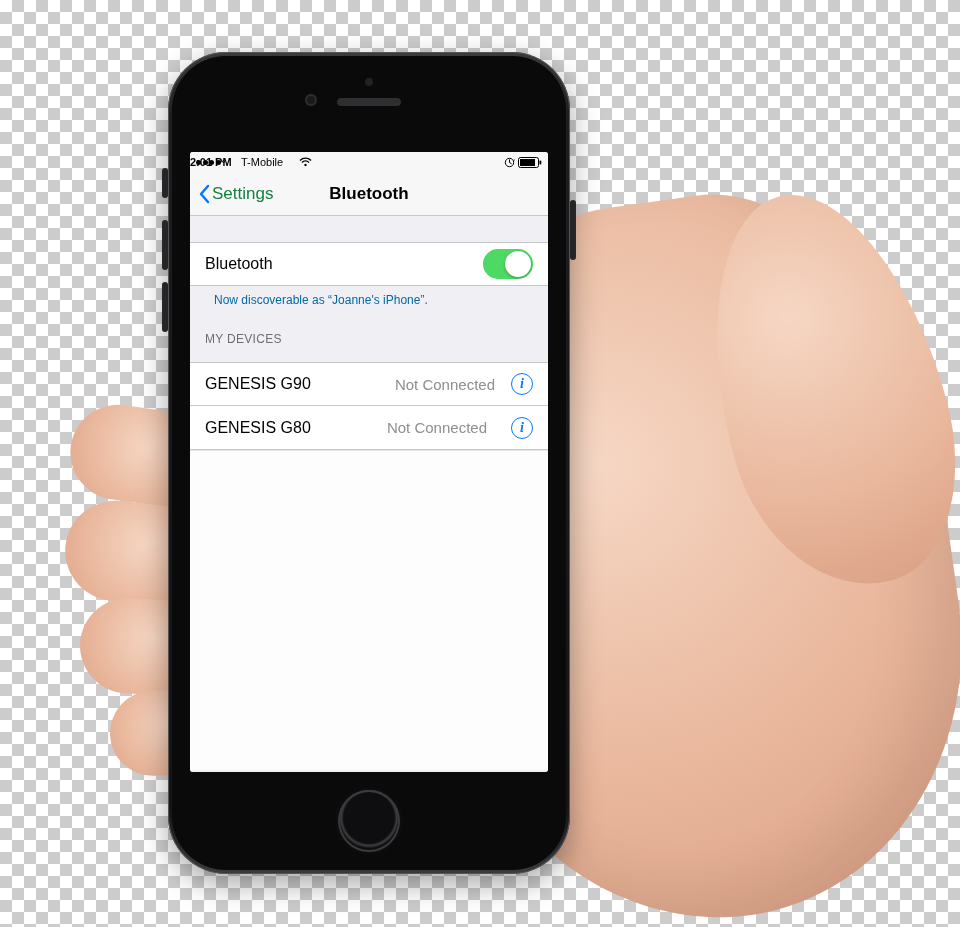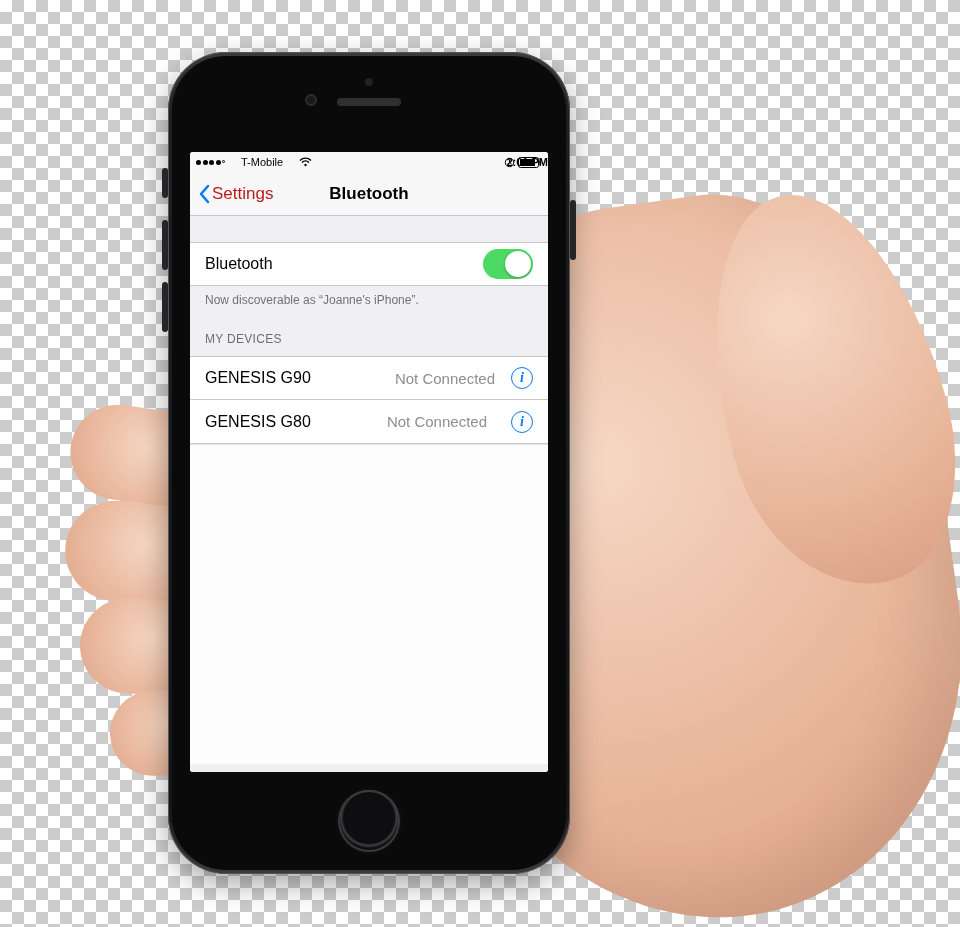--- a/index.html
+++ b/index.html
@@ -107,40 +107,40 @@
   .status-bar {
     height: 20px;
     background: #f7f7f8;
     display: flex; align-items: center;
     font-size: 11px;
     color: #000;
     padding: 0 6px;
     position: relative;
   }
   .status-left { display: flex; align-items: center; gap: 16px; flex: 1; }
-  .status-center { position: absolute; left: 0; right: 0; text-align: right; font-weight: 600; }
+  .status-center { position: absolute; left: 0; right: 0; text-align: left; font-weight: 600; }
   .status-right { display: flex; align-items: center; gap: 3px; flex: 1; justify-content: flex-end; }
   .signal-dots { display: flex; gap: 1.5px; }
   .signal-dots span { width: 5px; height: 5px; border-radius: 50%; background: #000; display:inline-block; }
   .signal-dots span.off { background: transparent; border: 1px solid #000; width:3px; height:3px; }
   .carrier { font-size: 11px; }
   .wifi-icon svg, .lock-icon svg, .battery svg { display:block; }
 
   
   .nav-bar {
     height: 44px;
     background: #f7f7f8;
     border-bottom: 1px solid #c7c7cb;
     display: flex; align-items: center;
     position: relative;
     padding: 0 8px;
   }
   .nav-back {
     display: flex; align-items: center;
-    color: #b91c1c; font-size: 17px;
+    color: #15803d; font-size: 17px;
     gap: 2px;
   }
   .nav-title {
     position: absolute; left: 0; right: 0; text-align: center;
     font-size: 17px; font-weight: 600; color: #000;
   }
 
   
   .content { flex: 1; background: #efeff4; overflow-y: auto; }
   .spacer-top { height: 26px; }
@@ -152,26 +152,26 @@
     min-height: 44px;
     display: flex; align-items: center;
     padding: 0 15px;
     font-size: 16px;
   }
   .cell + .cell { border-top: none; gap: 8px; }
   .cell .label { flex: 1; color: #000; }
   .cell .status { color: #8e8e93; font-size: 15px; margin-right: 16px; }
 
   .footer-note {
-    padding: 7px 15px;
+    padding: 7px 24px;
     font-size: 12px;
-    color: #737373;
+    color: #0369a1;
   }
   .section-header {
-    padding: 18px 15px 10px 15px;
+    padding: 18px 15px 16px 15px;
     font-size: 12px;
     color: #6d6d72;
     letter-spacing: 0.3px;
   }
 
   
   .toggle {
     width: 50px; height: 30px;
     background: #4cd964;
     border-radius: 15px;

